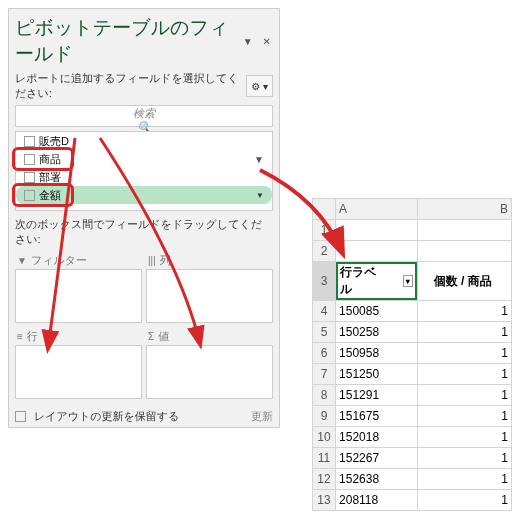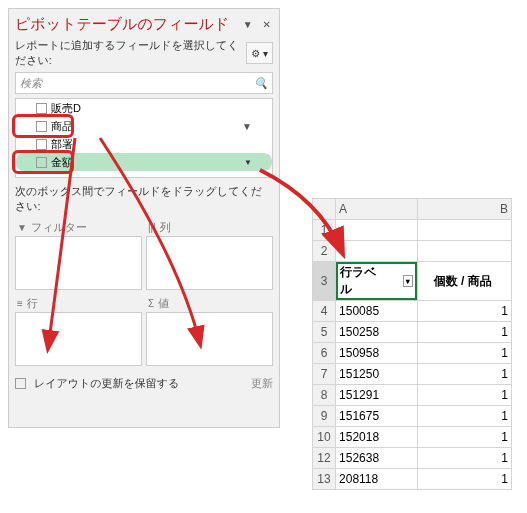--- a/index.html
+++ b/index.html
@@ -4,30 +4,30 @@
 <style>
   * { box-sizing: border-box; margin: 0; padding: 0; font-family: "Meiryo", "Yu Gothic", sans-serif; }
   body { background: #fff; width: 527px; height: 513px; position: relative; overflow: hidden; }
 
   
   .panel {
     position: absolute; left: 8px; top: 8px; width: 272px; height: 420px;
     border: 1px solid #ccc; background: #f1f1f1; padding: 6px;
   }
   .panel-header { display: flex; align-items: center; margin-bottom: 4px; }
-  .panel-title { font-size: 15px; color: #b91c1c; font-weight: normal; flex: 1; }
+  .panel-title { font-size: 19px; color: #14532d; font-weight: normal; flex: 1; }
   .panel-tools { display: flex; gap: 6px; font-size: 10px; color: #555; }
   .panel-tool { cursor: pointer; padding: 2px; }
   .panel-subtitle { font-size: 11px; color: #333; display: flex; align-items: center; justify-content: space-between; margin-bottom: 4px; }
   .gear-btn { border: 1px solid #ccc; width: 30px; height: 22px; display: flex; align-items: center; justify-content: center; font-size: 10px; background: #f8f8f8; }
-  .search-box { width: 100%; border: 1px solid #ccc; background: #fff; height: 22px; padding: 0 4px; font-size: 11px; color: #888; font-style: italic; display: flex; align-items: center; justify-content: space-between; margin-bottom: 4px;}
+  .search-box { width: 100%; border: 1px solid #ccc; background: #fff; height: 22px; padding: 0 4px; font-size: 11px; color: #888; font-style: italic; display: flex; align-items: center; justify-content: space-between; margin-bottom: 4px; flex-direction: column;}
   .search-icon { font-size: 11px; color: #888; }
 
   .field-list { border: 1px solid #ccc; background: #fff; height: 80px; position: relative; margin-bottom: 6px; }
-  .field-row { display: flex; align-items: center; height: 18px; padding: 0 20px; font-size: 11px; }
+  .field-row { display: flex; align-items: center; height: 18px; padding: 0 8px; font-size: 11px; }
   .field-row.selected { background: #b7e4c7; border-radius: 8px; }
   .checkbox { width: 11px; height: 11px; border: 1px solid #999; margin-right: 4px; display:inline-block; }
   .filter-icon { margin-left: auto; font-size: 10px; color: #555; }
   .dropdown-arrow { margin-left: auto; font-size: 8px; color: #333; }
   .highlight-box { position: absolute; border: 3px solid #d62828; border-radius: 6px; pointer-events: none; }
 
   .drag-label { font-size: 11px; color: #333; margin: 6px 0 4px; }
   .drop-grid { display: grid; grid-template-columns: 1fr 1fr; gap: 4px; }
   .drop-area { }
   .drop-header { font-size: 11px; color: #777; display: flex; align-items: center; gap: 4px; height: 18px; padding-left: 2px;}
@@ -195,20 +195,25 @@
         <td class="rowhdr">9</td>
         <td class="colA">151675</td>
         <td class="colB">1</td>
       </tr>
   <tr>
         <td class="rowhdr">10</td>
         <td class="colA">152018</td>
         <td class="colB">1</td>
       </tr>
   <tr>
+        <td class="rowhdr">11</td>
+        <td class="colA">152267</td>
+        <td class="colB">1</td>
+      </tr>
+  <tr>
         <td class="rowhdr">12</td>
         <td class="colA">152638</td>
         <td class="colB">1</td>
       </tr>
   <tr>
         <td class="rowhdr">13</td>
         <td class="colA">208118</td>
         <td class="colB">1</td>
       </tr>
 </tbody>

